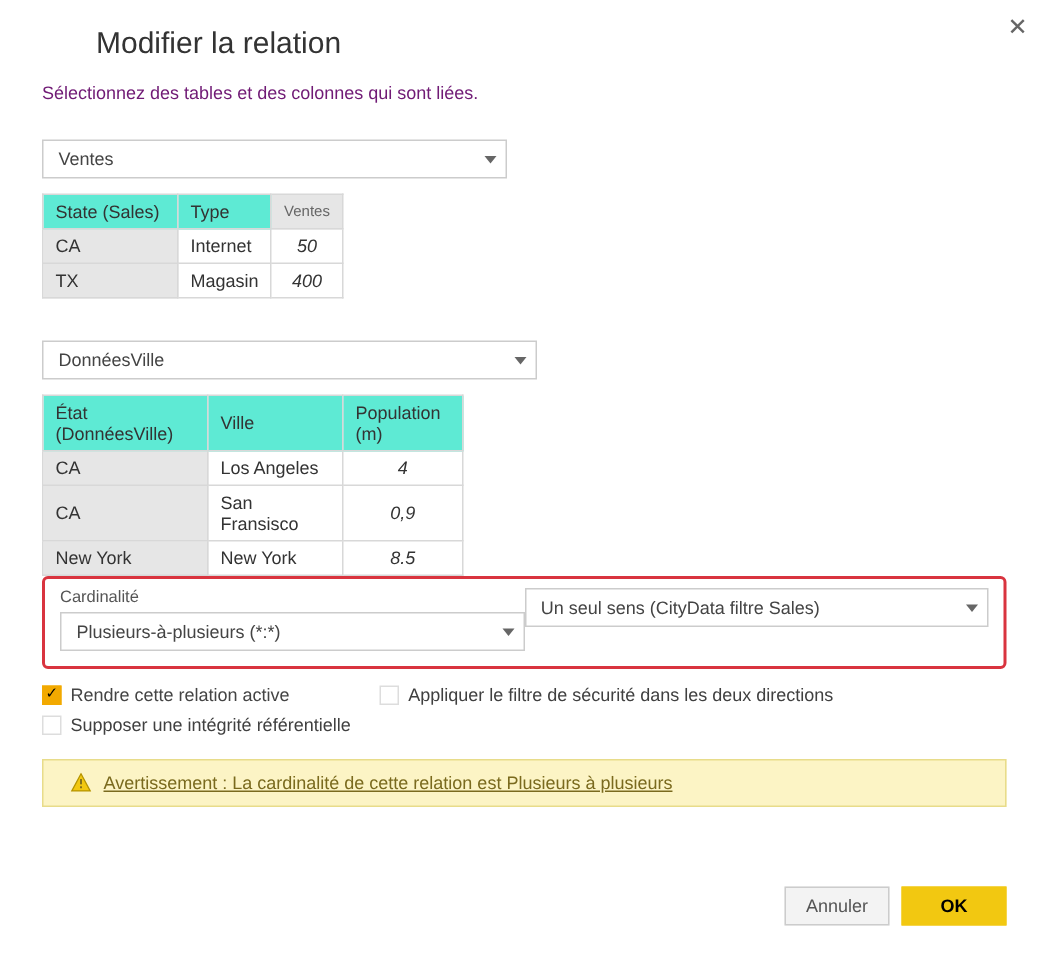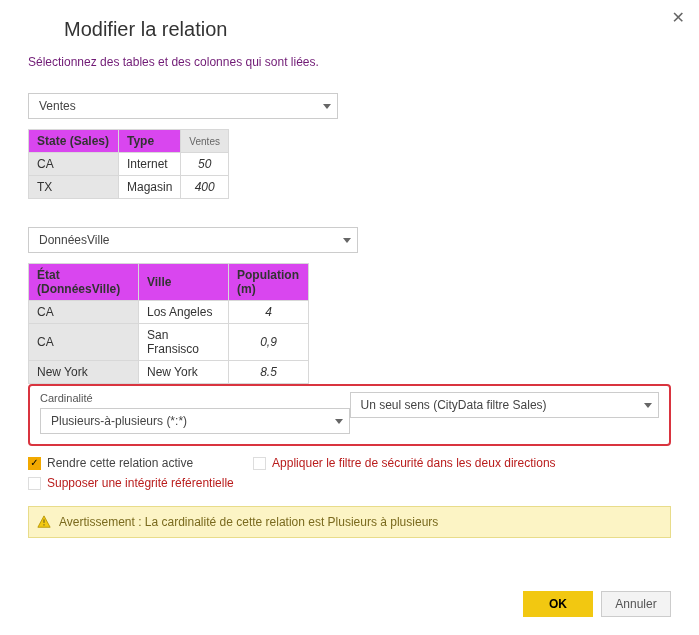--- a/index.html
+++ b/index.html
@@ -57,22 +57,22 @@
   border-collapse: collapse;
   font-size: 12px;
 }
 th, td {
   border: 1px solid #d8d8d8;
   padding: 4px 8px;
   text-align: left;
   color: #333;
 }
 th {
-  background: #d946ef;
-  font-weight: 700;
+  background: #5eead4;
+  font-weight: 400;
 }
 th.dim {
   background: #e6e6e6;
   font-weight: 400;
   color: #666;
   font-size: 10px;
 }
 td.hl { background: #e6e6e6; }
 td.num { text-align: center; font-style: italic; }
 .sm { font-size: 9px; }
@@ -108,32 +108,33 @@
   align-items: center;
   justify-content: center;
   font-size: 10px;
   line-height: 1;
 }
 .checkbox.checked {
   background: #f2a900;
   border-color: #f2a900;
   color: #000;
 }
-.check.disabled { color: #b91c1c; }
+.check.disabled { color: #404040; }
 .check.disabled .checkbox { border-color: #ddd; }
 .warning {
   background: #fcf4c5;
   border: 1px solid #e8dc8a;
-  padding: 8px 8px;
+  padding: 8px 18px;
   display: flex;
   align-items: center;
   gap: 8px;
   font-size: 12px;
   color: #7a6a1e;
   margin-top: 16px;
+  text-decoration: underline;
 }
 .warn-icon {
   width: 14px; height: 14px;
   display: inline-flex;
   align-items: center;
   justify-content: center;
 }
 .warn-icon svg { width: 14px; height: 14px; }
 .footer {
   position: absolute;
@@ -264,15 +265,15 @@
     <svg viewBox="0 0 16 16">
         <polygon points="8,1 15,14 1,14" fill="#f2c811" stroke="#b59400" stroke-width="1"></polygon>
         <rect x="7.3" y="5" width="1.4" height="4" fill="#7a6a1e"></rect>
         <rect x="7.3" y="10.5" width="1.4" height="1.5" fill="#7a6a1e"></rect>
       </svg>
   </span>
   <span>Avertissement : La cardinalité de cette relation est Plusieurs à plusieurs</span>
 </div>
 
 <div class="footer">
+  <div class="btn">Annuler</div>
   <div class="btn primary">OK</div>
-  <div class="btn">Annuler</div>
 </div>
 
 </body></html>

